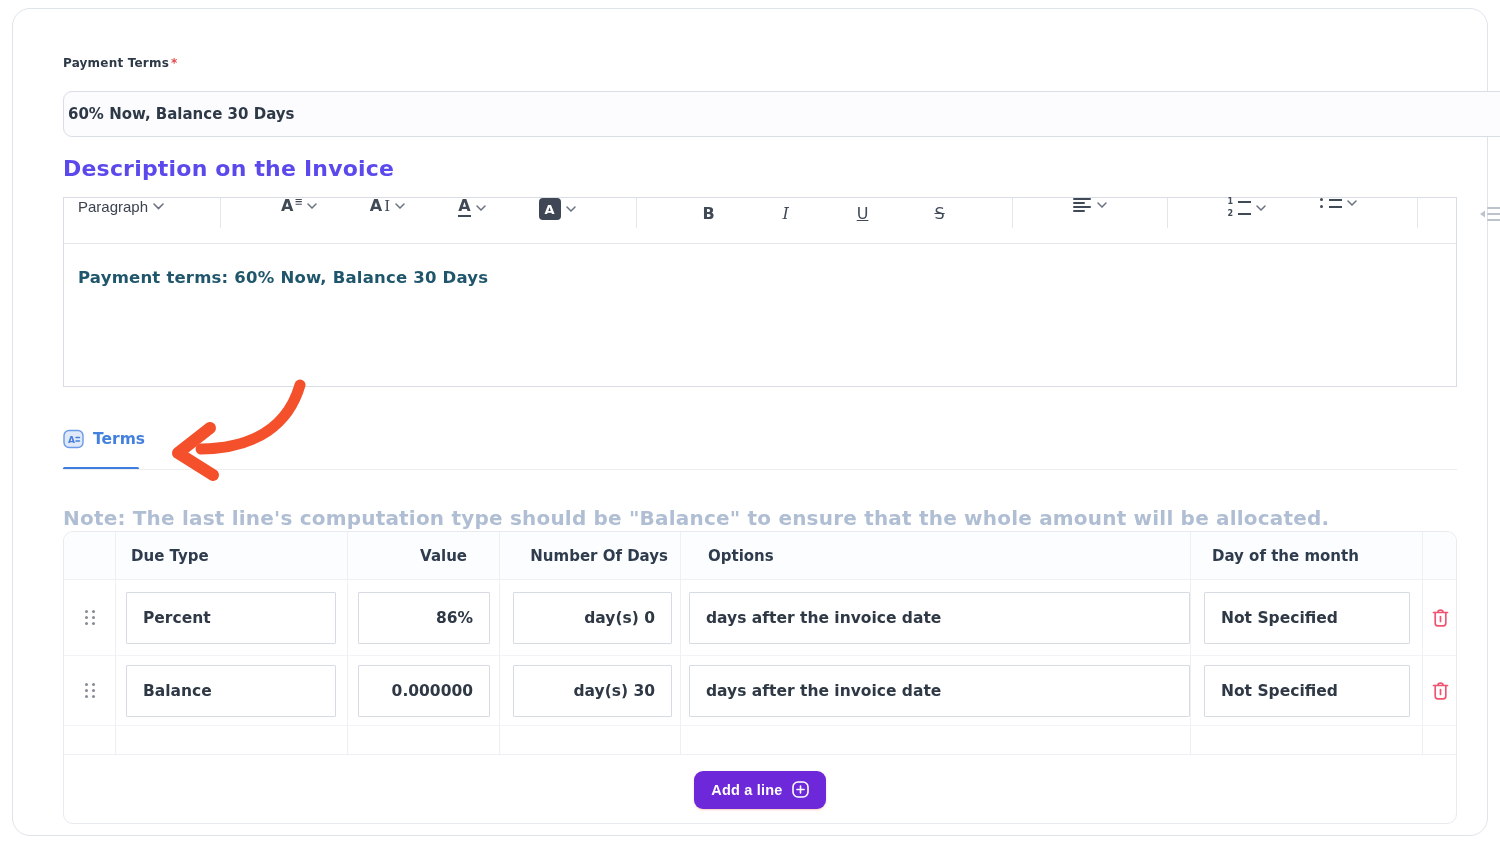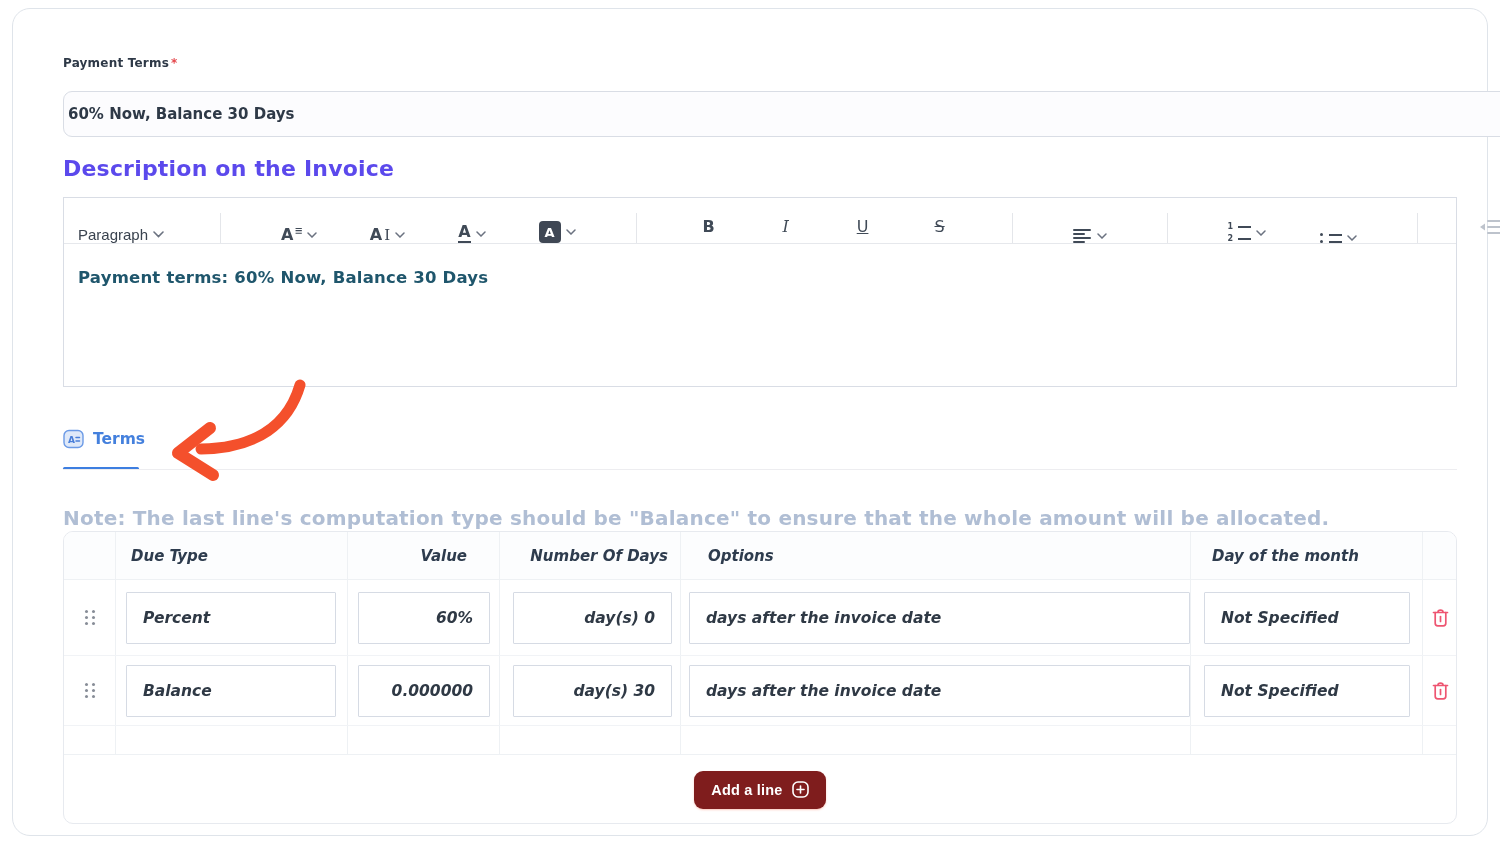--- a/index.html
+++ b/index.html
@@ -17,21 +17,21 @@
     position:absolute; left:50px; top:82px; width:1456px; height:46px;
     border:1px solid #d9dde5; border-radius:9px; background:#fcfcfe;
     font-family:inherit; font-size:15px; font-weight:600; color:#2e3947; padding:0 4px; outline:none;
   }
 
   
   .desc-heading { position:absolute; left:50px; top:147px; font-size:22px; font-weight:800; color:#5b49ec; letter-spacing:.2px; }
 
   
   .editor { position:absolute; left:50px; top:188px; width:1394px; height:190px; border:1px solid #d9dde5; background:#fff; }
-  .toolbar { height:46px; border-bottom:1px solid #e6e8ec; display:flex; align-items:flex-end; padding:0 14px; color:#404a57;gap:45px; }
+  .toolbar { height:46px; border-bottom:1px solid #e6e8ec; display:flex; align-items:flex-start; padding:0 14px; color:#404a57;gap:45px; }
   .tb-sep { width:1px; height:30px; background:#e4e6ea; margin:0 11px; flex:none; }
   .tb-select { width:158px; display:flex; align-items:center; justify-content:space-between; cursor:pointer; }
   .tb-select span { font-family:"Liberation Sans",sans-serif; font-size:15px; color:#3a434f; }
   .tb-btn { display:flex; align-items:center; justify-content:center; min-width:26px; height:32px; margin:0 3px; cursor:pointer; position:relative; }
   .tb-drop { display:flex; align-items:center; margin:0 4px; cursor:pointer; }
   .chev { margin-left:5px; flex:none; }
   .glyphA { font-size:16px; font-weight:700; color:#404a57; line-height:1; }
   .mini-lines { font-size:10px; font-weight:700; color:#404a57; position:relative; top:-5px; left:1px; }
   .serifI { font-family:"DejaVu Serif",serif; font-size:15px; font-weight:500; color:#404a57; margin-left:2px; line-height:1; }
   .ucolor { border-bottom:2px solid #404a57; padding-bottom:1px; }
@@ -57,21 +57,21 @@
   .tab-underline { position:absolute; left:50px; top:458px; width:76px; height:3px; background:#3d7ee0; border-radius:2px; }
   .tab-rule { position:absolute; left:50px; top:460px; width:1394px; height:1px; background:#ededf0; }
 
   .arrow-svg { position:absolute; left:148px; top:362px; pointer-events:none; }
 
   
   .note { position:absolute; left:50px; top:497px; font-size:20px; font-weight:600; color:#b0bed4; letter-spacing:.2px; }
 
   
   .terms-table { position:absolute; left:50px; top:522px; width:1394px; height:293px; border:1px solid #e7eaef; border-radius:10px; background:#fff; overflow:hidden; }
-  .trow { display:grid; grid-template-columns:52px 232px 152px 181px 510px 232px 35px; align-items:center;font-style:italic; }
+  .trow { display:grid; grid-template-columns:52px 232px 152px 181px 510px 232px 35px; align-items:center; }
   .thead { height:48px; background:#fcfdfe; border-bottom:1px solid #eef1f4; }
   .thead .cell { font-size:15px; font-weight:700; color:#2e3c4e; }
   .r1 { height:75px; }
   .r2 { height:70px; border-top:1px solid #f1f3f6; }
   .rempty { height:29px; border-top:1px solid #f1f3f6; }
   .cell { height:100%; display:flex; align-items:center; border-right:1px solid #eef1f4; }
   .cell:last-child { border-right:none; }
   .h-due { padding-left:15px; }
   .h-val { justify-content:flex-end; padding-right:32px; }
   .h-days { justify-content:flex-end; padding-right:12px; }
@@ -82,21 +82,21 @@
   .box-val { margin-left:10px; width:132px; justify-content:flex-end; padding-right:16px; }
   .box-days { margin-left:13px; width:159px; justify-content:flex-end; padding-right:16px; }
   .box-opt { margin-left:8px; width:556px; padding-left:16px; }
   .box-dom { margin-left:13px; width:206px; padding-left:16px; }
   .c-handle { justify-content:center; }
   .drag { display:grid; grid-template-columns:repeat(2,3px); grid-template-rows:repeat(3,3px); gap:3px 4px; cursor:grab; }
   .drag i { width:3px; height:3px; border-radius:50%; background:#878d97; }
   .c-del { justify-content:center; }
   .tfoot { height:70px; border-top:1px solid #eef1f4; display:flex; align-items:center; justify-content:center; }
   .add-line-btn {
-    display:flex; align-items:center; gap:9px; background:#7f1d1d; border:none; border-radius:9px;
+    display:flex; align-items:center; gap:9px; background:#6d28d9; border:none; border-radius:9px;
     padding:0 17px; height:38px; cursor:pointer; box-shadow:0 1px 2px rgba(244,81,44,.3);
   }
   .add-line-btn span { color:#fff; font-size:14.5px; font-weight:700; font-family:inherit; letter-spacing:.2px; }
 </style>
 </head>
 <body>
 
 <div class="card">
 
   <div class="field-label">
@@ -299,21 +299,21 @@
             <i></i>
             <i></i>
             <i></i>
             <i></i>
           </div>
         </div>
       <div class="cell">
           <div class="box box-due">Percent</div>
         </div>
       <div class="cell">
-          <div class="box box-val">60%</div>
+          <div class="box box-val">86%</div>
         </div>
       <div class="cell">
           <div class="box box-days">day(s) 0</div>
         </div>
       <div class="cell">
           <div class="box box-opt">days after the invoice date</div>
         </div>
       <div class="cell">
           <div class="box box-dom">Not Specified</div>
         </div>

